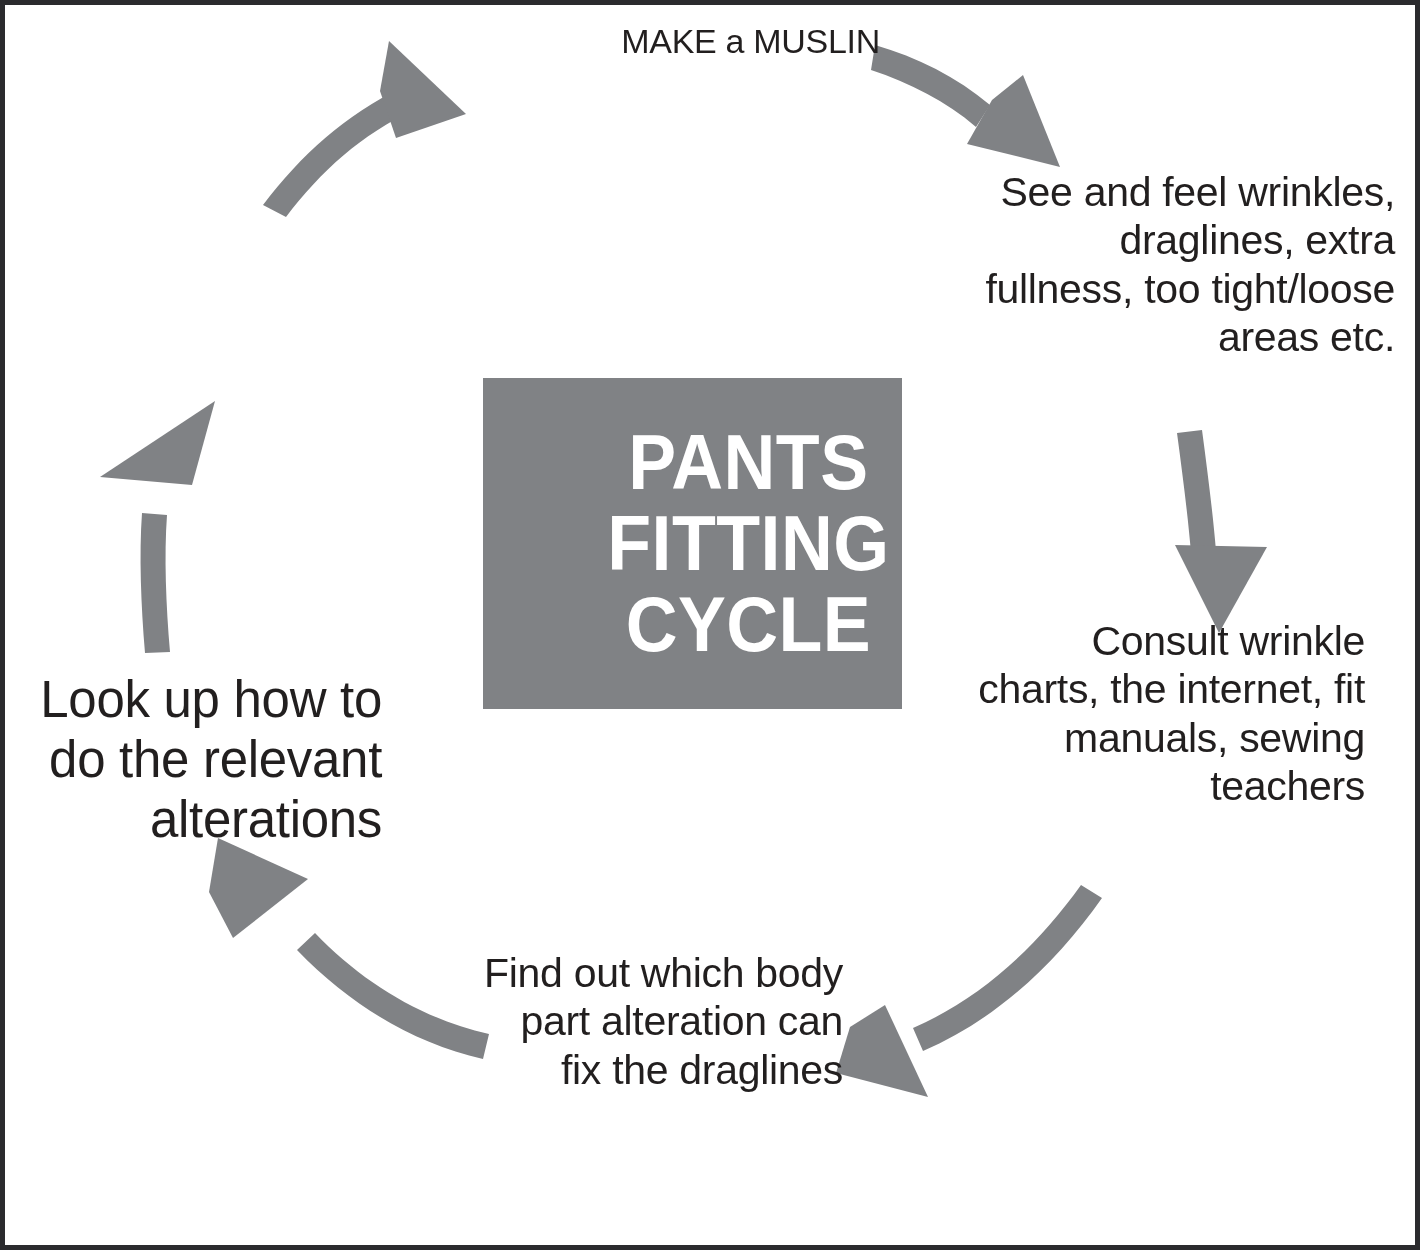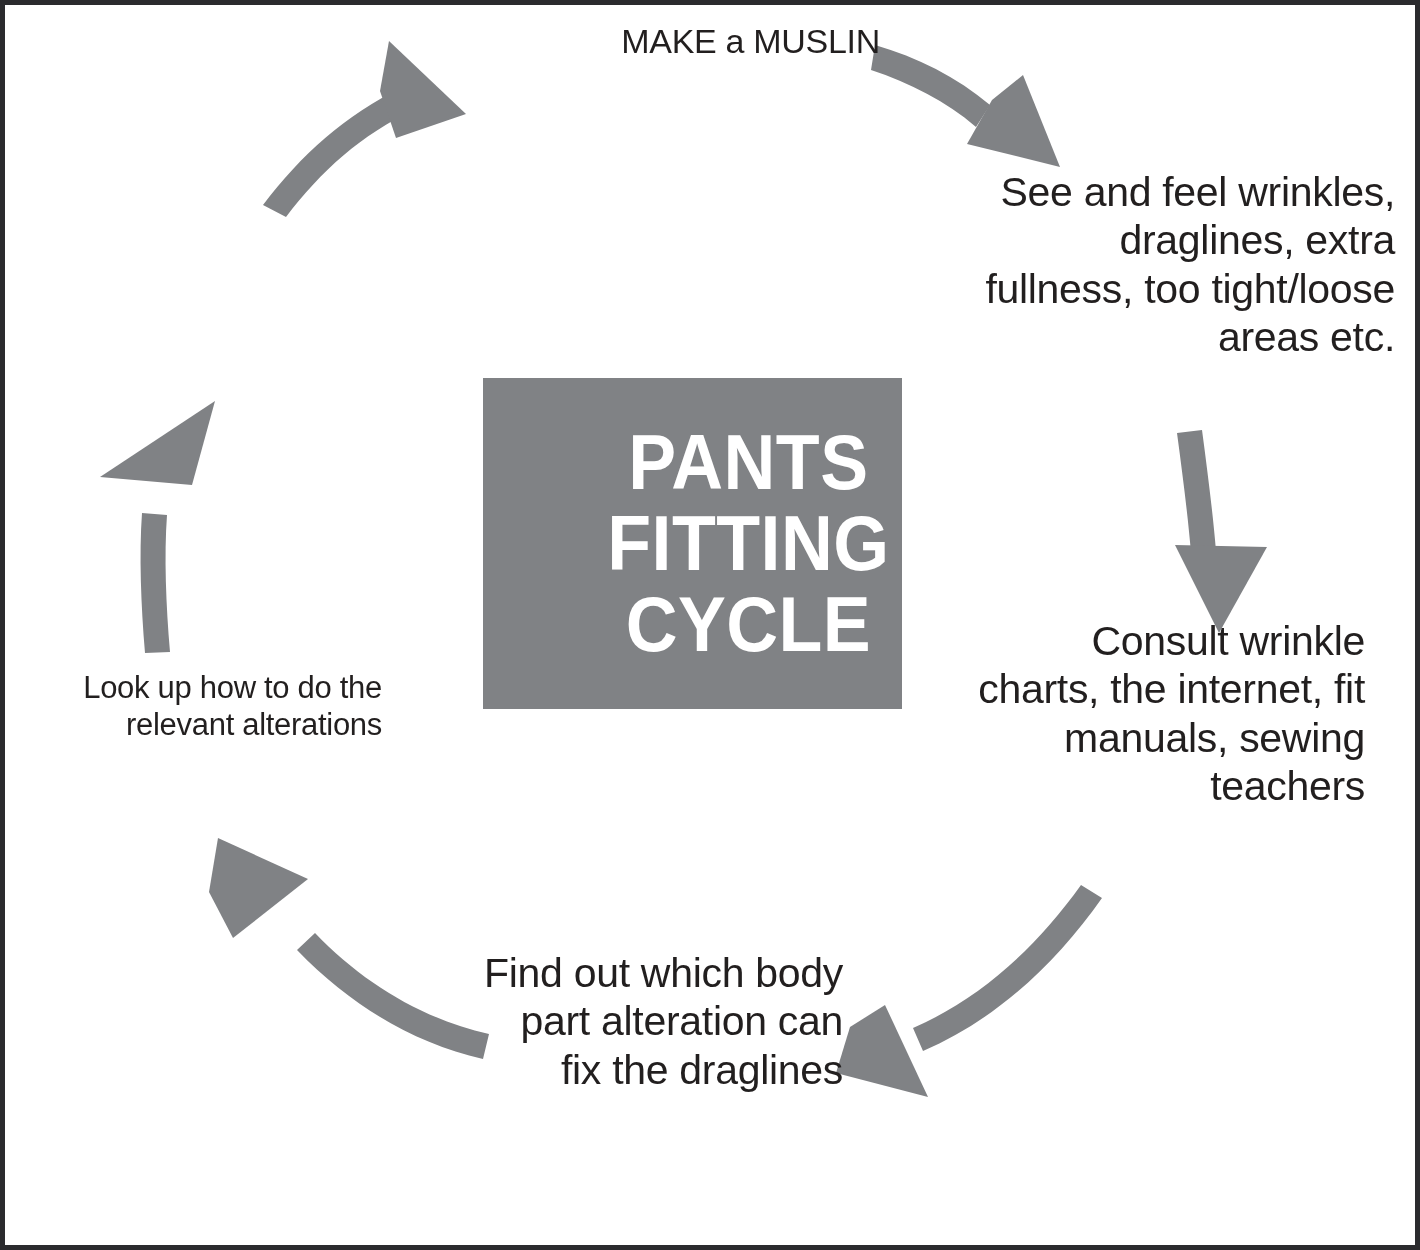--- a/index.html
+++ b/index.html
@@ -68,21 +68,21 @@
     width: 370px;
     font-size: 41px;
     line-height: 1.18;
   }
 
   
   #label-look-up {
     left: 22px;
     top: 665px;
     width: 355px;
-    font-size: 31px;
+    font-size: 51px;
     line-height: 1.18;
   }
 
   
   #label-make-flat {
     left: 55px;
     top: 228px;
     width: 290px;
     font-size: 41px;
     line-height: 1.18;

